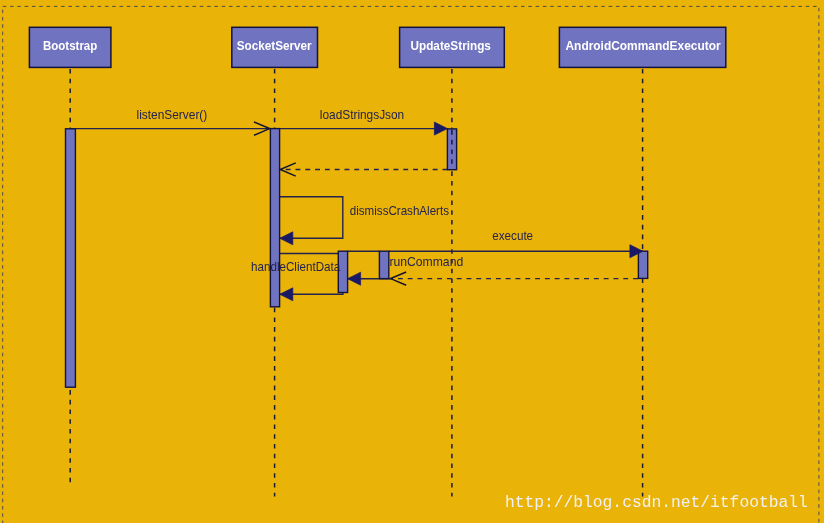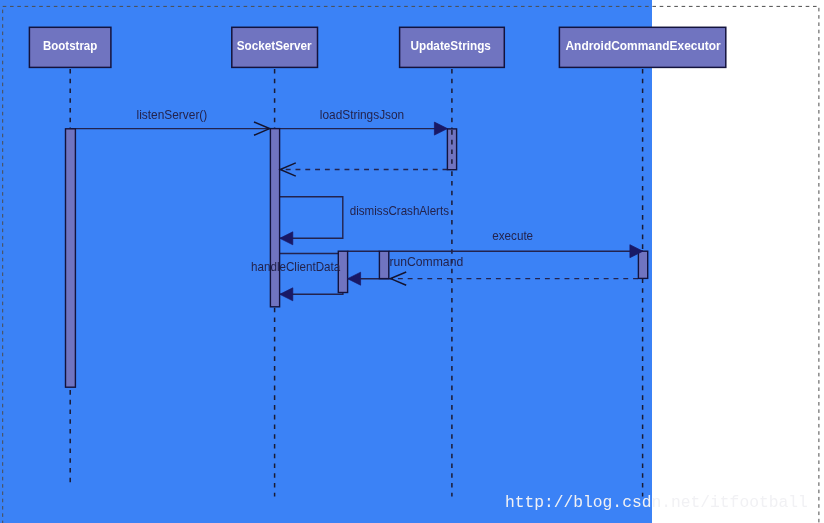--- a/index.html
+++ b/index.html
@@ -1,18 +1,18 @@
 <!DOCTYPE html>
 <html><head>
 <meta charset="utf-8">
 <title>UML Sequence Diagram</title>
 <style>
   html,body{margin:0;padding:0;background:#ffffff;}
   body{width:824px;height:523px;font-family:"Liberation Sans",sans-serif;overflow:hidden;}
-  #canvas{position:relative;width:652px;height:523px;background:#3b82f6;}
+  #canvas{position:relative;width:824px;height:523px;background:#eab308;}
   #diagram{position:absolute;left:0;top:0;filter:opacity(1);}
   .lbl{font-family:"Liberation Sans",sans-serif;font-size:12.2px;fill:#23234d;}
   .plabel{font-family:"Liberation Sans",sans-serif;font-size:12.2px;font-weight:bold;fill:#ffffff;}
   .wm{font-family:"Liberation Mono",monospace;font-size:16.3px;fill:#f1f1f4;}
   .lifeline{stroke:#1a1a33;stroke-width:1.5;stroke-dasharray:4.6 5.14;fill:none;}
   .pbox{fill:#7074c0;stroke:#13133d;stroke-width:1.5;}
   .abar{fill:#7074c0;stroke:#13133d;stroke-width:1.4;}
   .mline{stroke:#23234d;stroke-width:1.4;fill:none;}
   .mline.dashed{stroke-dasharray:4.9 4.9;}
   .ahead-open{fill:none;stroke:#141430;stroke-width:1.5;}

